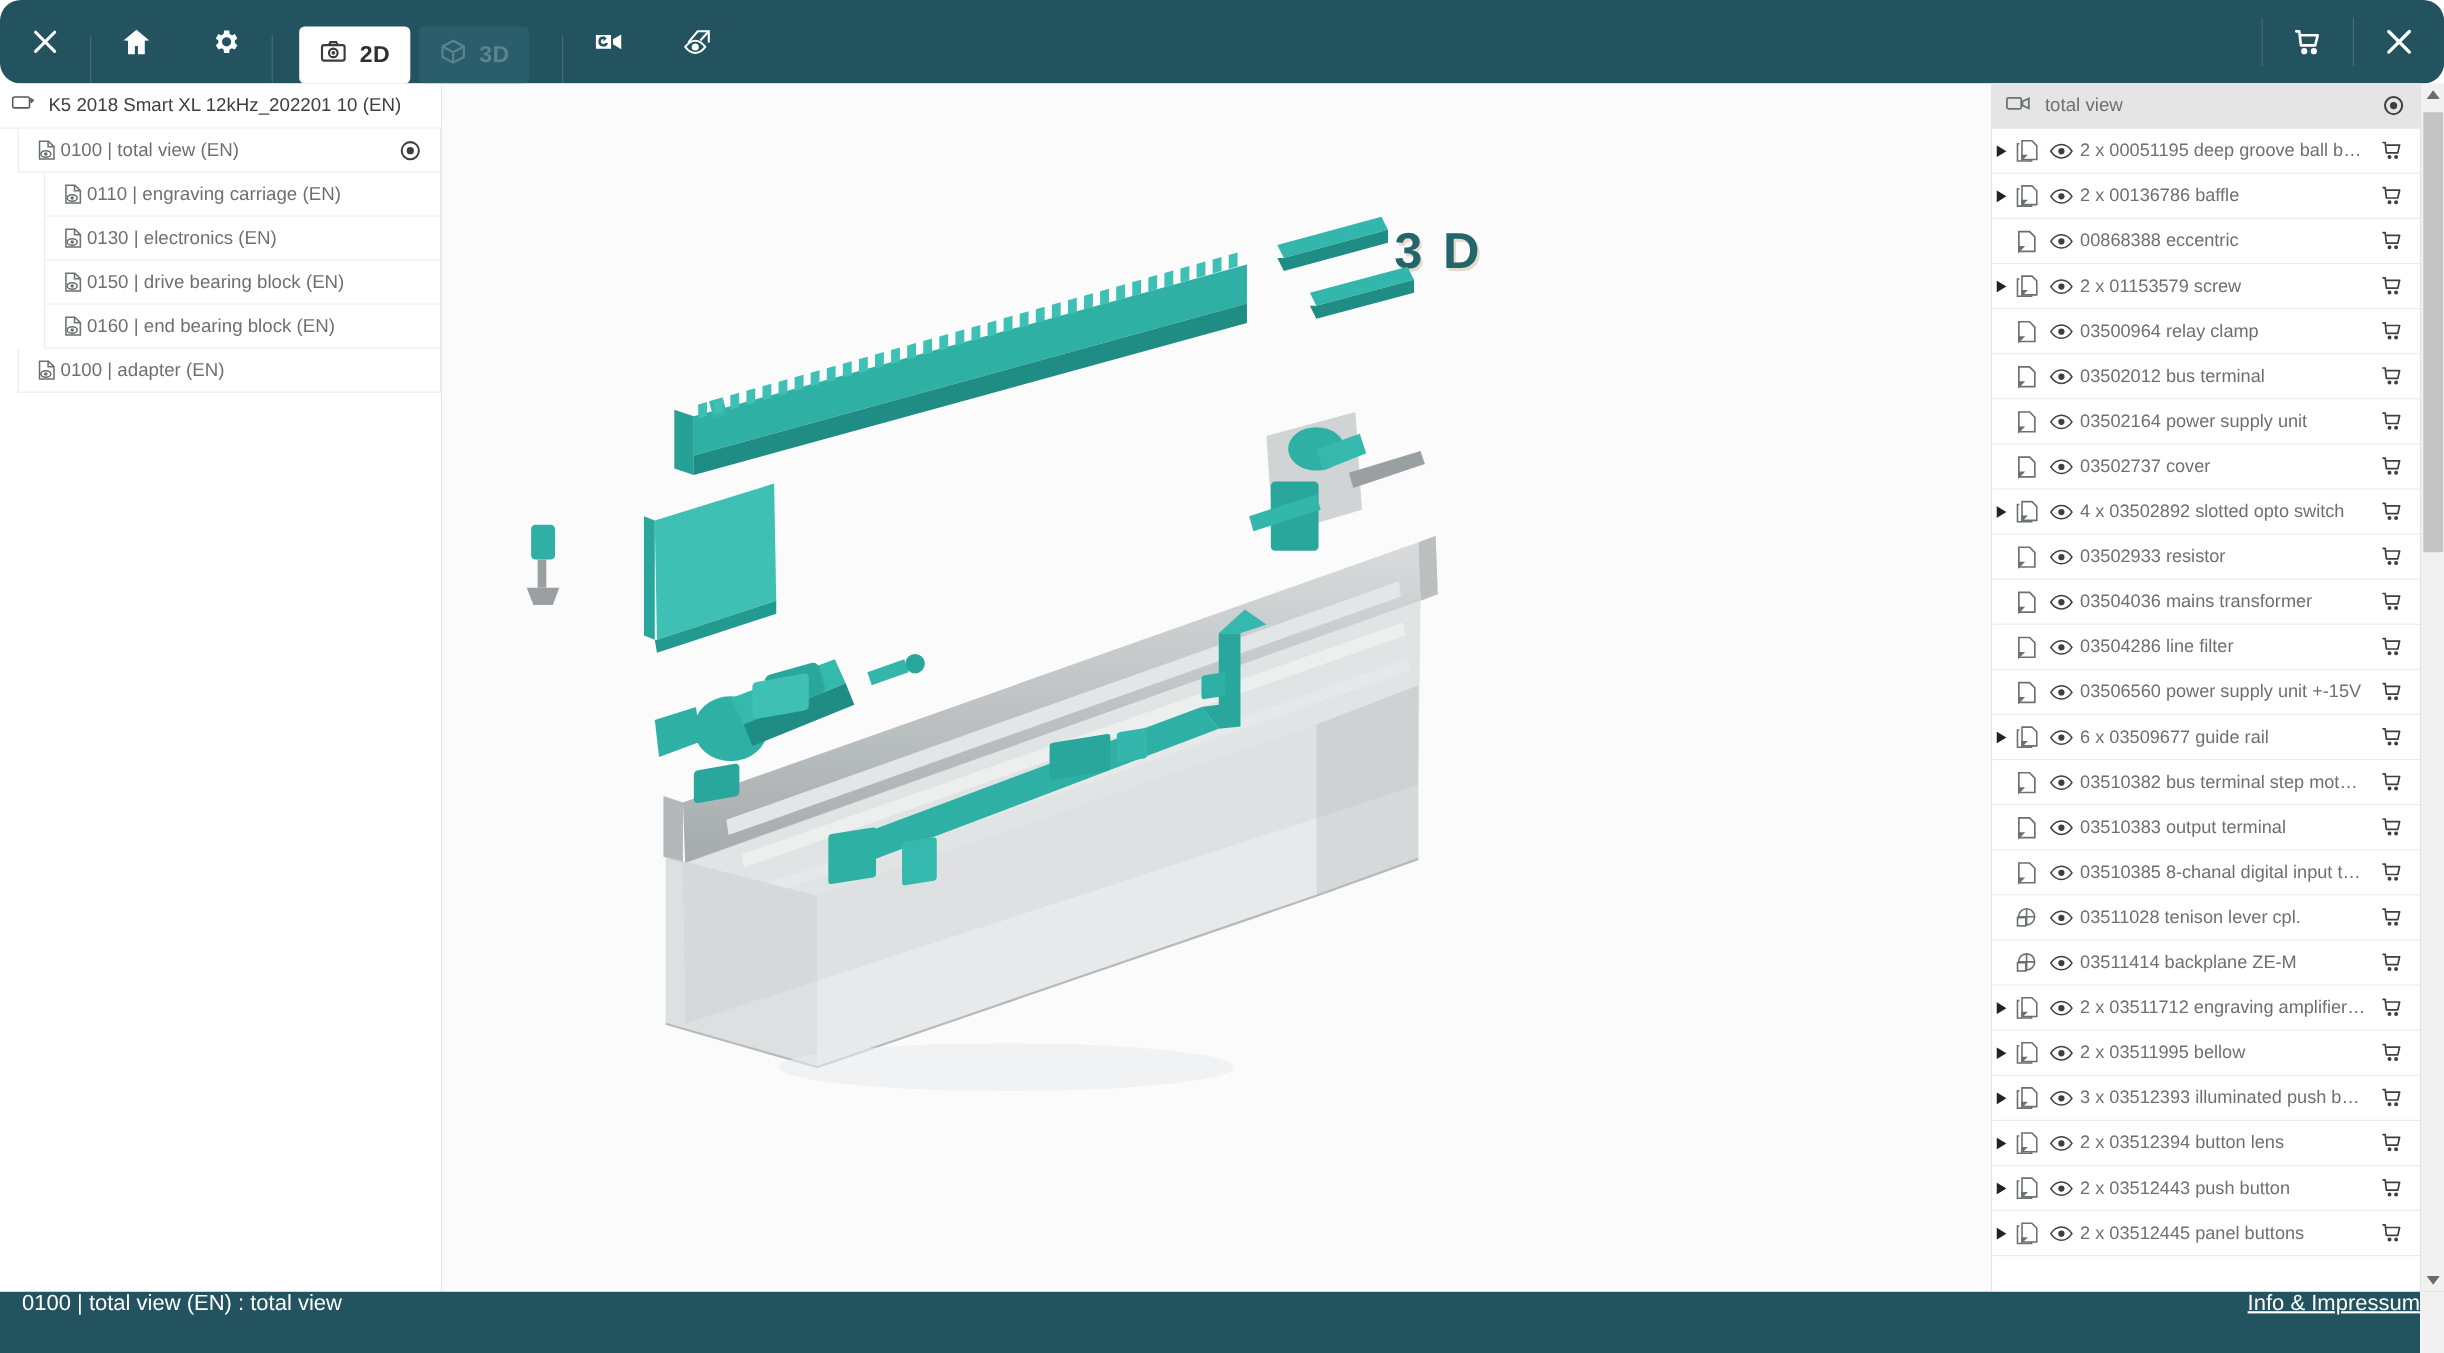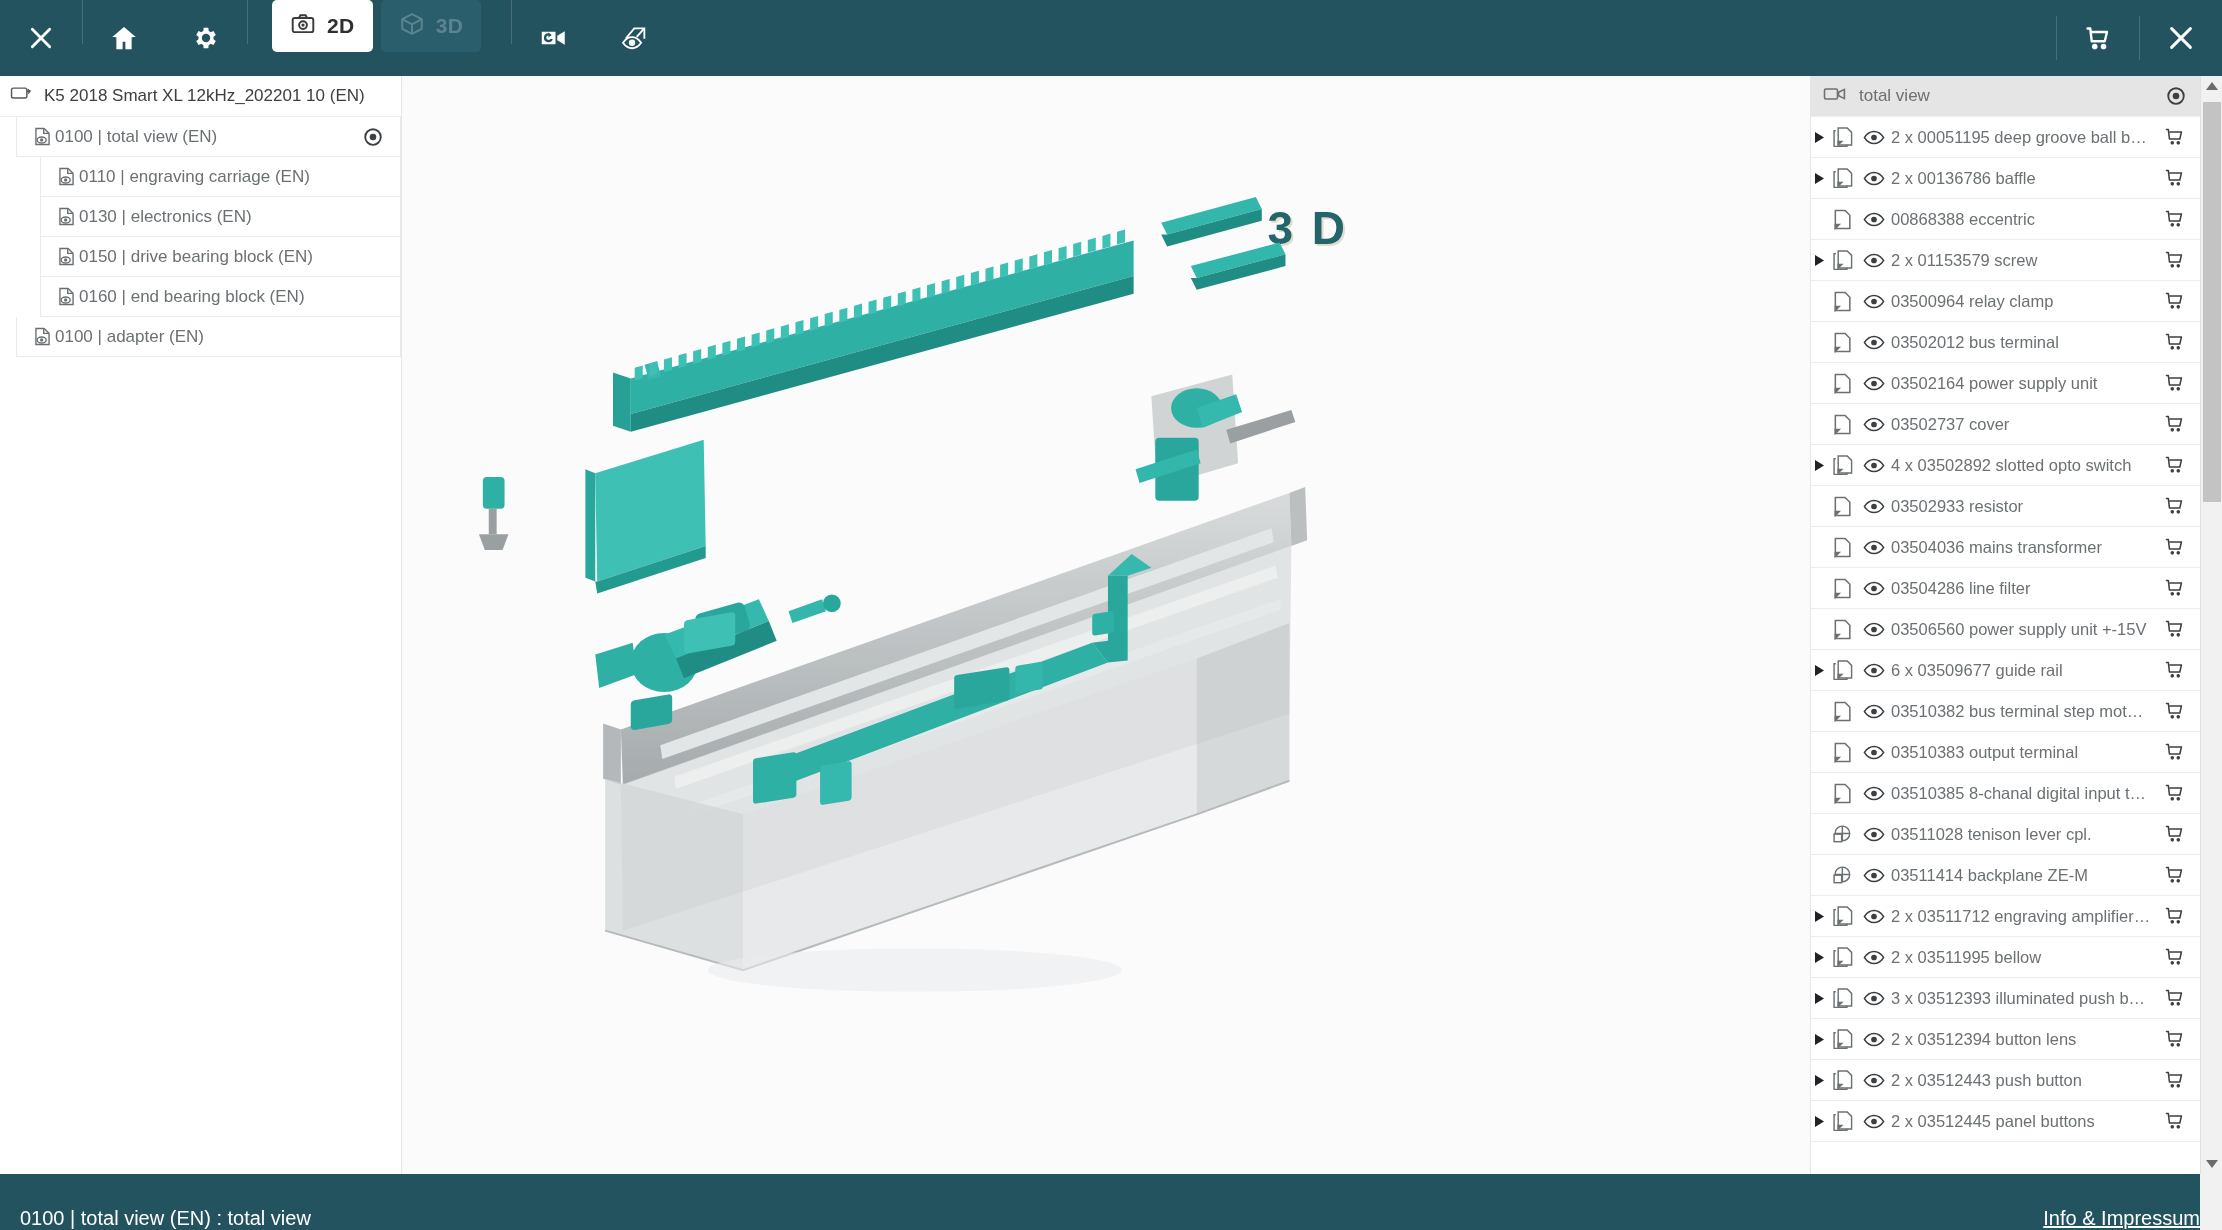--- a/index.html
+++ b/index.html
@@ -8,22 +8,23 @@
     font-family: "Liberation Sans", sans-serif;
     background: #ffffff;
     overflow: hidden;
   }
   #app { position: relative; width: 2222px; height: 1230px; display:flex; flex-direction:column; }
 
   
   .topbar {
     height: 76px; min-height:76px;
     background: #245360;
-    display: flex; align-items: flex-start;
+    display: flex; align-items: flex-end;
     position: relative;
+    border-radius: 19px;
   }
   .tb-btn {
     width: 82px; height: 76px;
     display:flex; align-items:center; justify-content:center;
     cursor: pointer;
   }
   .tb-sep { width:1px; height:44px; background: rgba(255,255,255,0.16); }
   .tb-btn svg { display:block; }
 
   .mode-toggle { display:flex; align-items:center; margin-left: 24px; gap: 0px; }
@@ -134,21 +135,21 @@
     position:absolute; left:2px; width:18px;
     top: 6px; height: 400px;
     background:#c3c3c3; border-radius:1px;
     cursor:pointer;
   }
 
   
   .statusbar {
     height: 56px; min-height:56px;
     background:#245360;
-    display:flex; align-items:flex-end;
+    display:flex; align-items:flex-start;
     padding: 0 22px 0 20px;
     color:#ffffff; font-size: 20px;
   }
   .status-left { white-space:nowrap; }
   .status-right { margin-left:auto; }
   .status-right a { color:#fff; text-decoration:underline; font-size:20px; cursor:pointer; }
   .outer-sb {
     position:absolute; right:0; top:0; bottom:0; width:22px; background:#f1f1f1;
   }
 </style>

